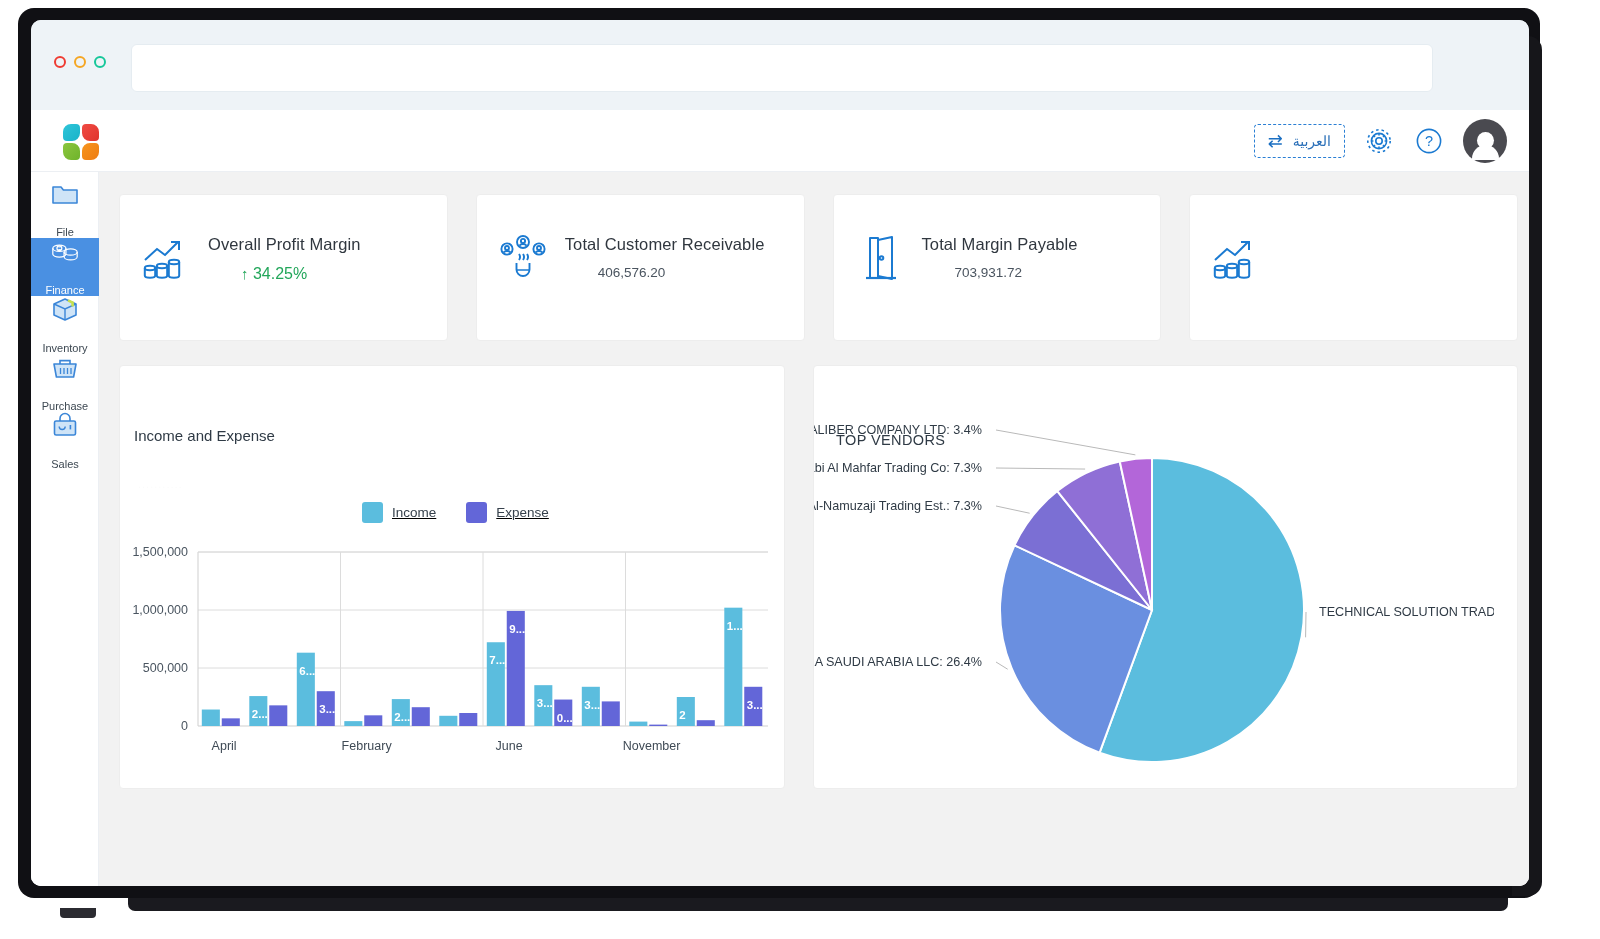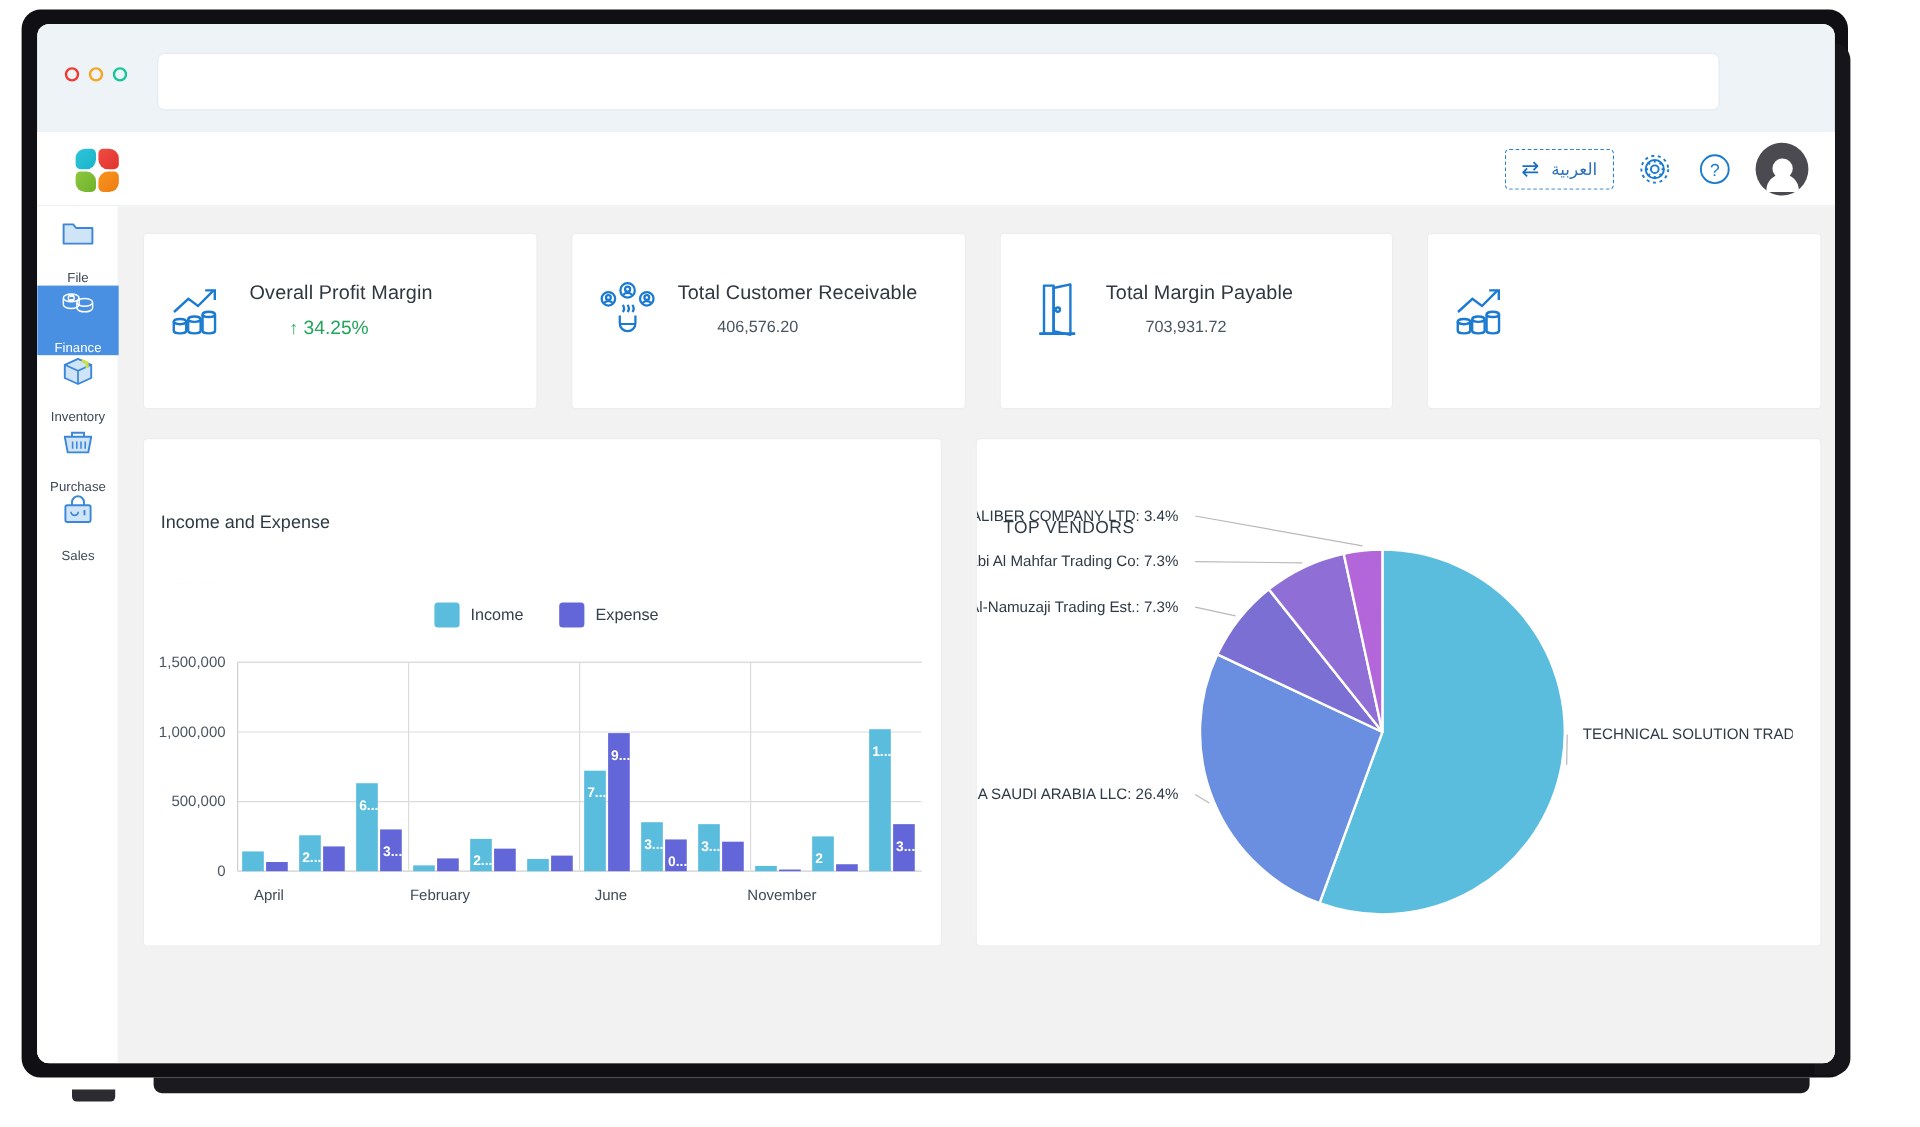--- a/index.html
+++ b/index.html
@@ -138,21 +138,21 @@
   .chart-title {
     position: absolute; left: 14px; top: 17px;
     font-size: 15px; color: #2f3a45; margin-top: 44px;
   }
   .chart-title.vendors { left: 22px; top: 22px; letter-spacing: .4px; font-size: 14.5px; }
 
   
   .bars-svg { position: absolute; left: 0; top: 0; }
   .ghost-label { position: absolute; left: 18px; top: 112px; font-size: 11px; color: #fbfbfb; letter-spacing: 1px; }
   .legend {
-    position: absolute; left: 242px; top: 136px; display: flex; gap: 30px; align-items: center;
+    position: absolute; left: 242px; top: 136px; display: flex; gap: 30px; align-items: center; text-decoration: underline;
   }
   .legend-item { display: flex; align-items: center; gap: 9px; font-size: 13.5px; color: #36414c; }
   .swatch { width: 21px; height: 21px; border-radius: 3px; }
 
   
   .pie-svg { position: absolute; left: 0; top: 0; }
 </style>
 </head>
 <body>
 

